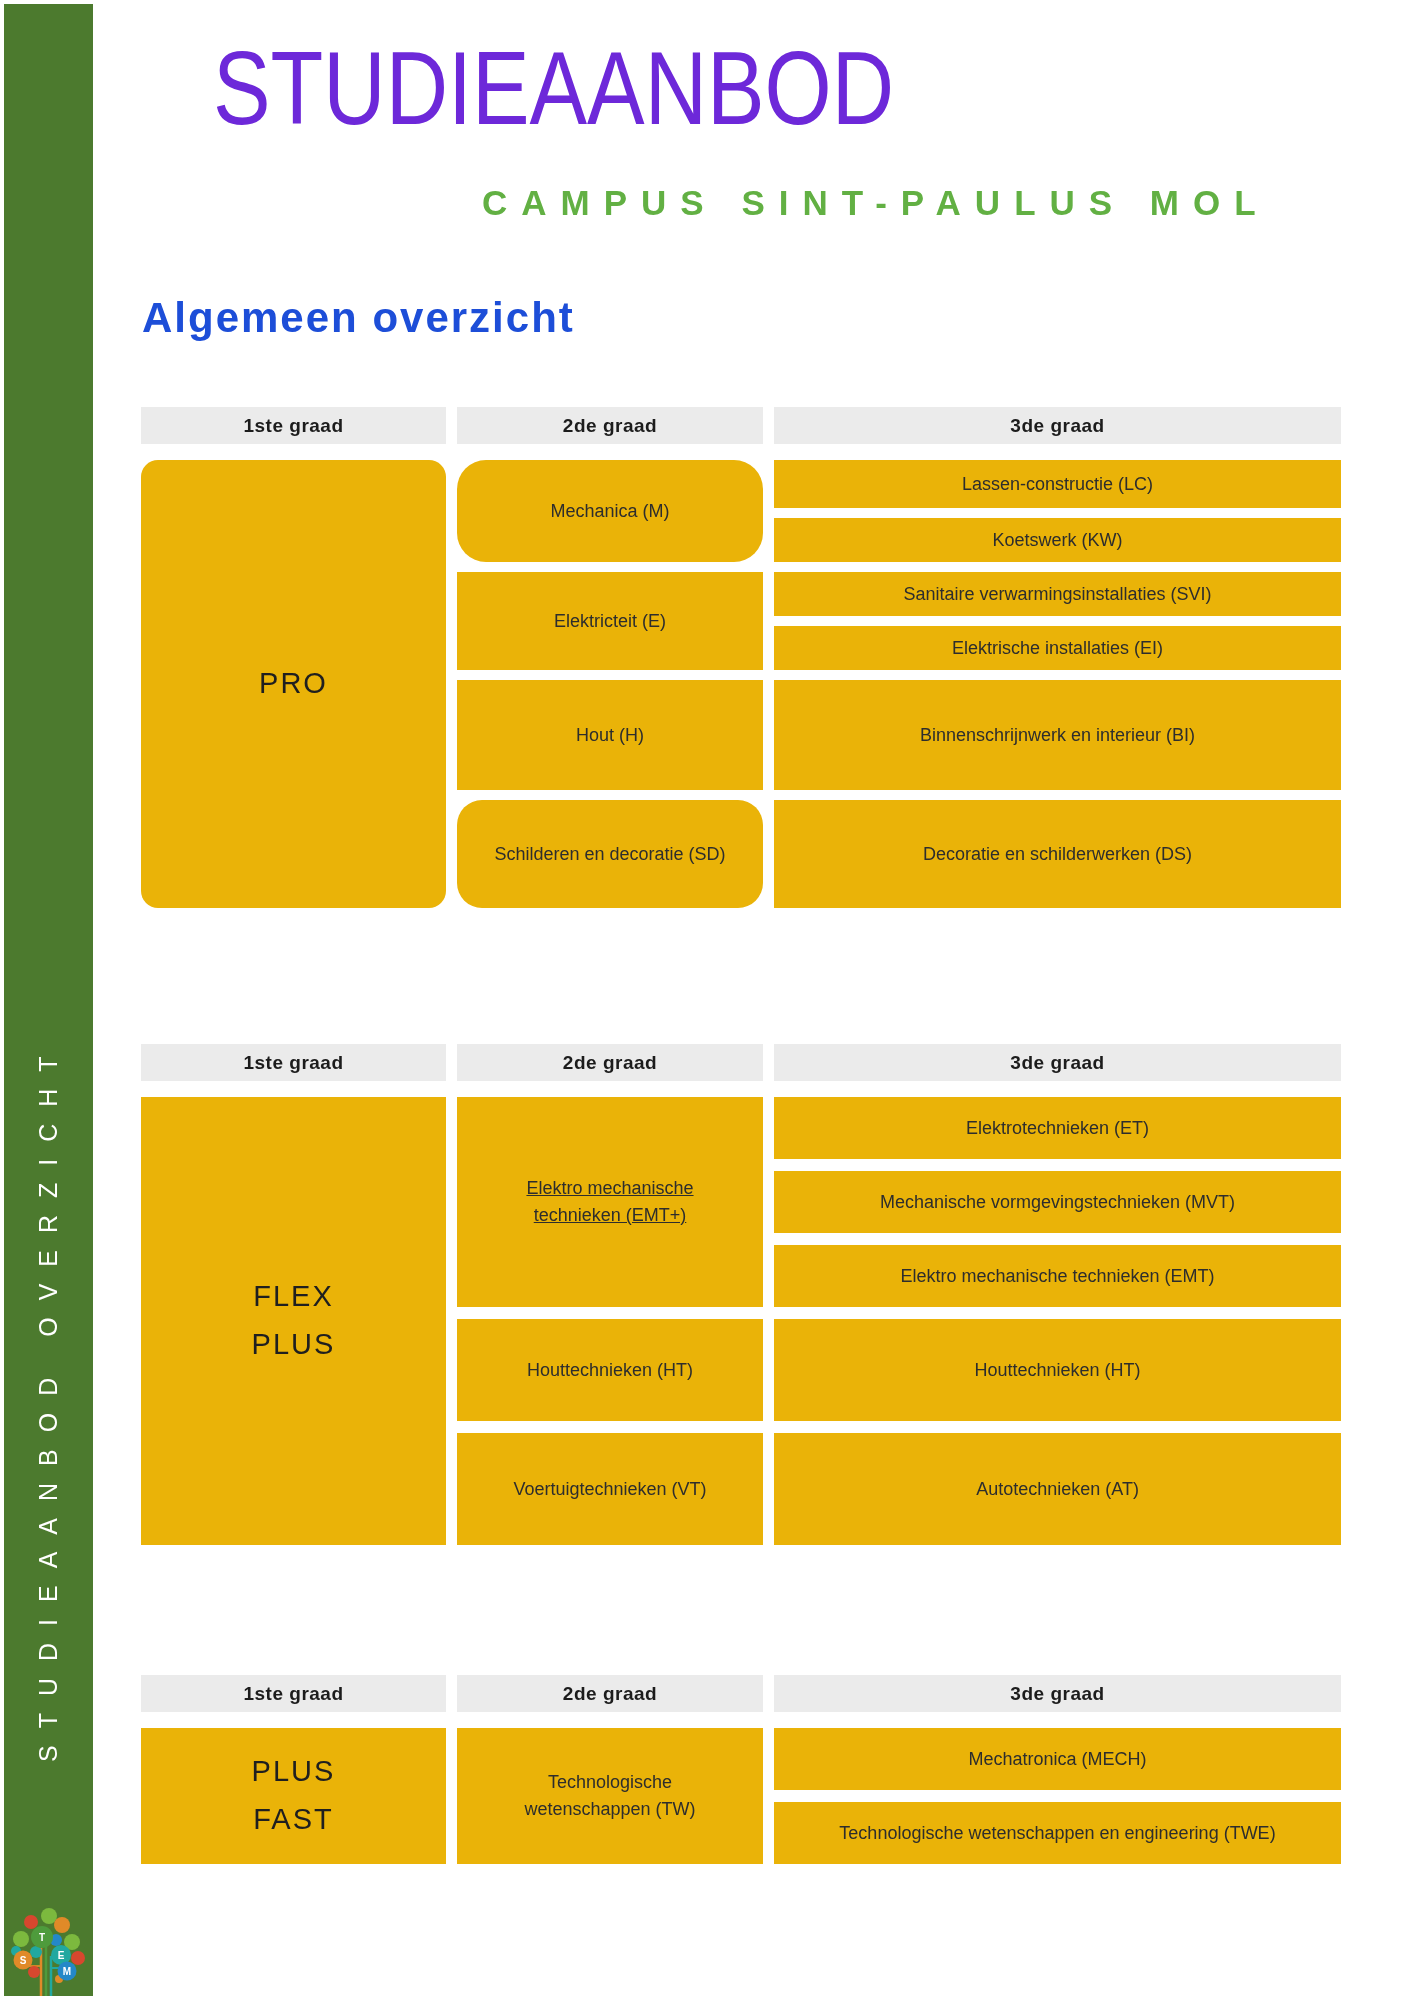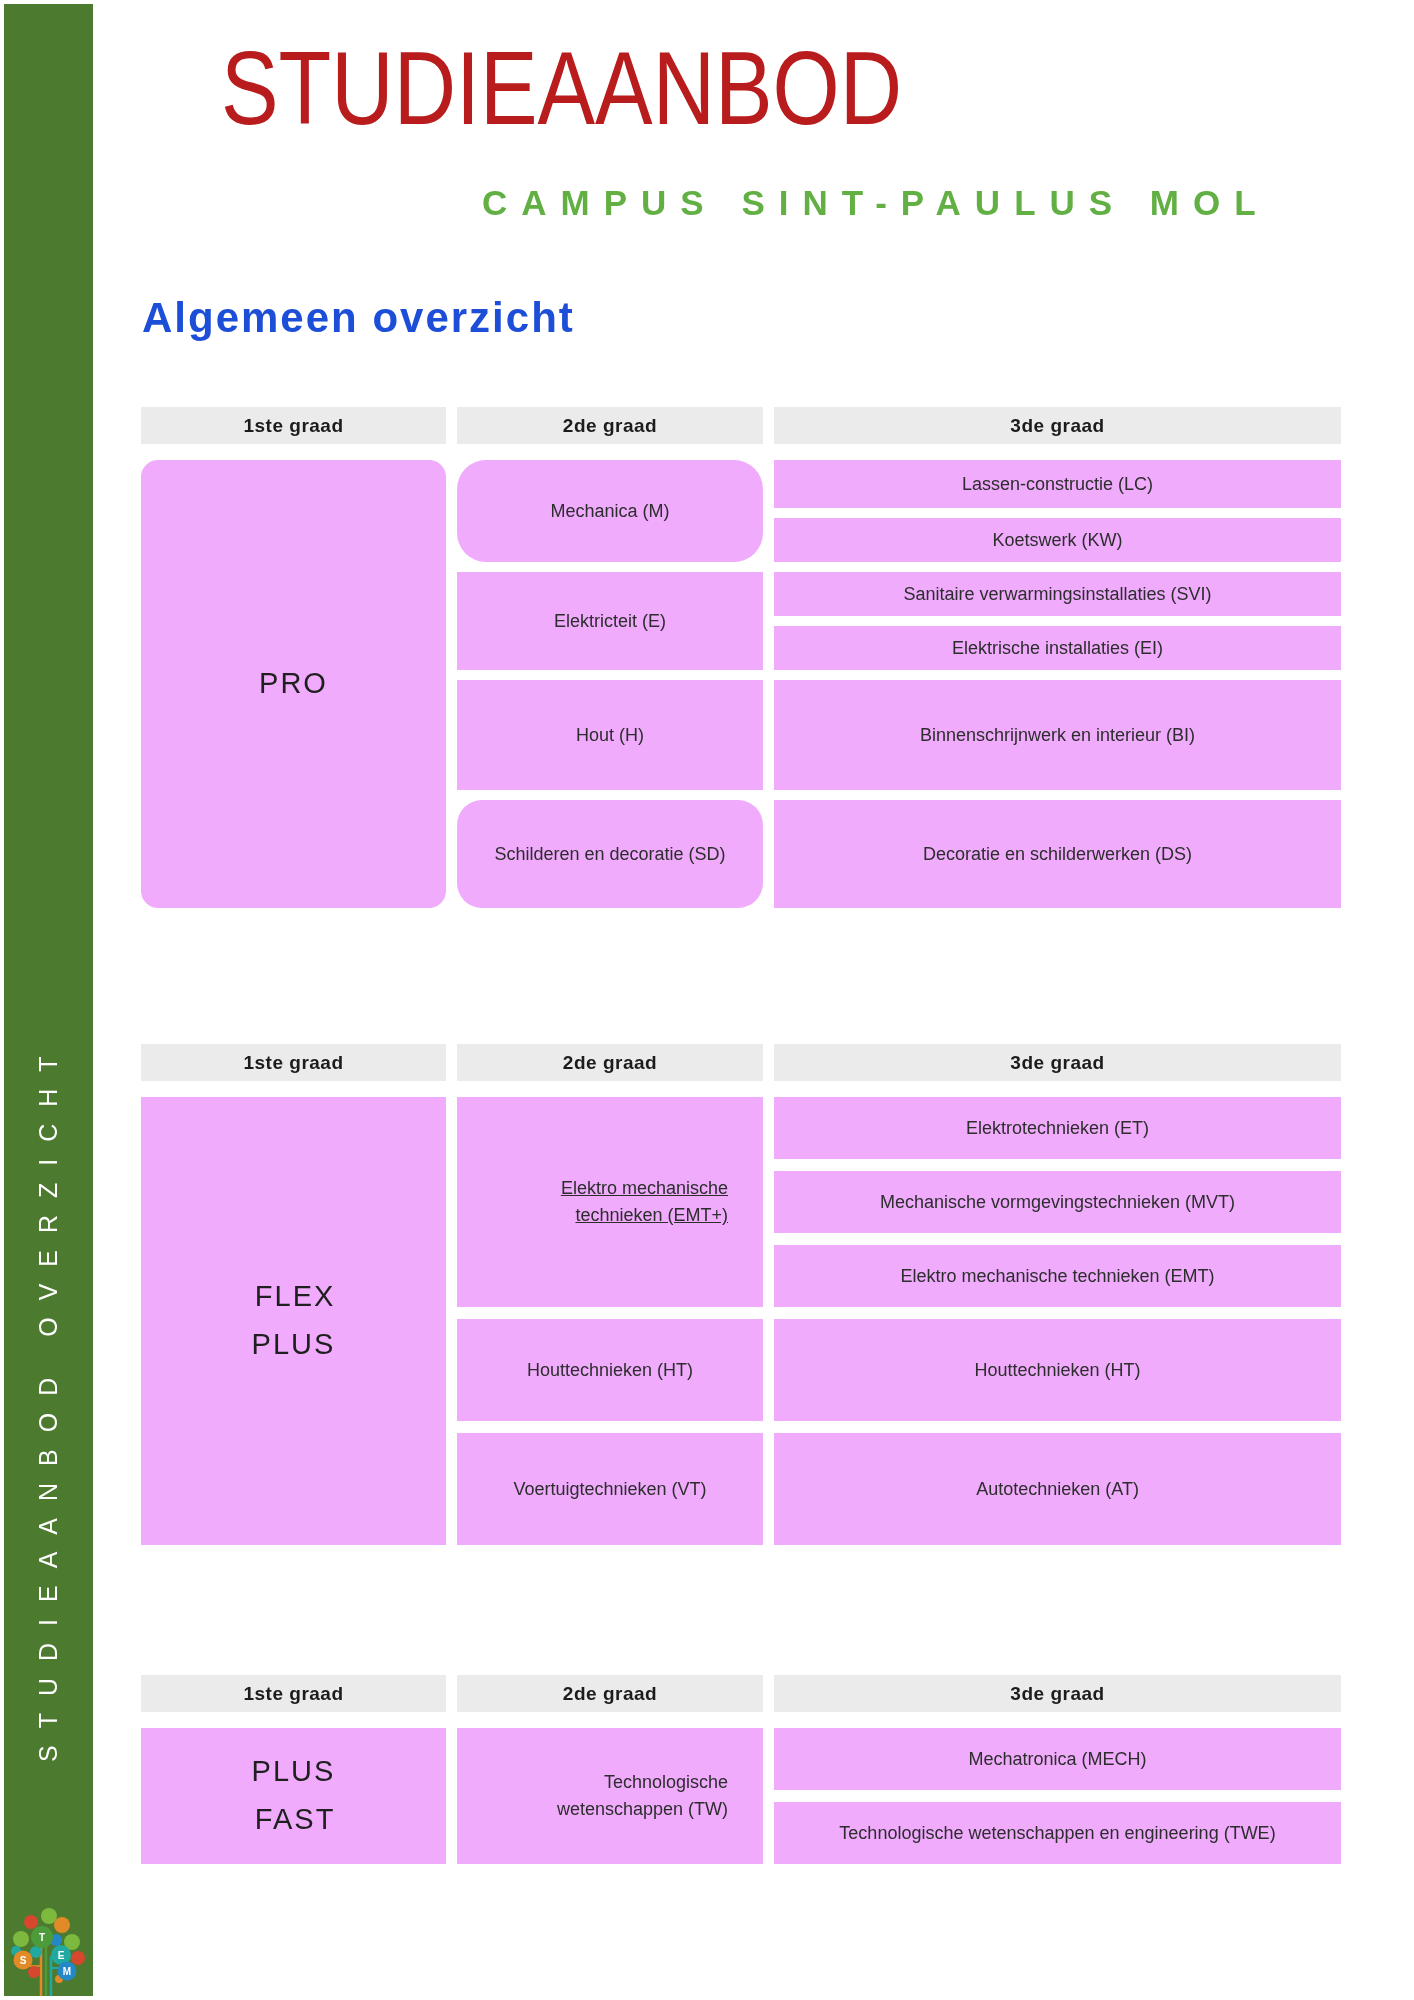--- a/index.html
+++ b/index.html
@@ -16,22 +16,22 @@
   .sidebar-text {
     position:absolute; top:922px; left:0; width:100%; height:950px;
     writing-mode:vertical-rl; transform:rotate(180deg);
     color:#ffffff; font-size:25px; letter-spacing:17px; line-height:89px;
     text-align:center; white-space:nowrap;
   }
   .logo { position:absolute; left:0; bottom:0; width:89px; height:148px; }
 
   
   .title {
-    position:absolute; left:221px; top:36px; font-size:104px; line-height:1.0;
-    color:#b91c1c; white-space:nowrap; font-weight:400;
+    position:absolute; left:213px; top:36px; font-size:104px; line-height:1.0;
+    color:#6d28d9; white-space:nowrap; font-weight:400;
   }
   .title-inner { display:inline-block; transform:scaleX(0.83); transform-origin:0 50%; letter-spacing:0px; }
   .subtitle {
     position:absolute; left:482px; top:183px; font-size:35px; font-weight:700;
     letter-spacing:14px; color:#62b043; white-space:nowrap;
   }
   .heading {
     position:absolute; left:142px; top:294px; font-size:42px; font-weight:600;
     letter-spacing:2px; color:#1d4ed8; white-space:nowrap;
   }
@@ -45,22 +45,22 @@
   .thead.h2 { top:1044px; }
   .thead.h3 { top:1675px; }
   .hcell {
     height:37px; background:#ebebeb; display:flex; align-items:center; justify-content:center;
     font-size:19px; font-weight:700; color:#1c1c1c; letter-spacing:0.5px;
   }
   .tbody.t1 { top:460px; grid-template-rows:48px 44px 44px 44px 110px 108px; row-gap:10px; }
   .tbody.t2 { top:1097px; grid-template-rows:62px 62px 62px 102px 112px; row-gap:12px; }
   .tbody.t3 { top:1728px; grid-template-rows:62px 62px; row-gap:12px; }
   .cell {
-    background:#f0abfc; display:flex; align-items:center; justify-content:center;
-    text-align:right; color:#2d2d2d; font-size:18px; line-height:1.5;
+    background:#eab308; display:flex; align-items:center; justify-content:center;
+    text-align:center; color:#2d2d2d; font-size:18px; line-height:1.5;
   }
   .g1 { font-size:29px; letter-spacing:2px; color:#1f1f1f; white-space:pre-line; line-height:1.65; }
   .g2 { padding:0 35px; }
   .g3 { padding:0 20px; }
 </style>
 </head>
 <body>
 
 <div class="page">
 

